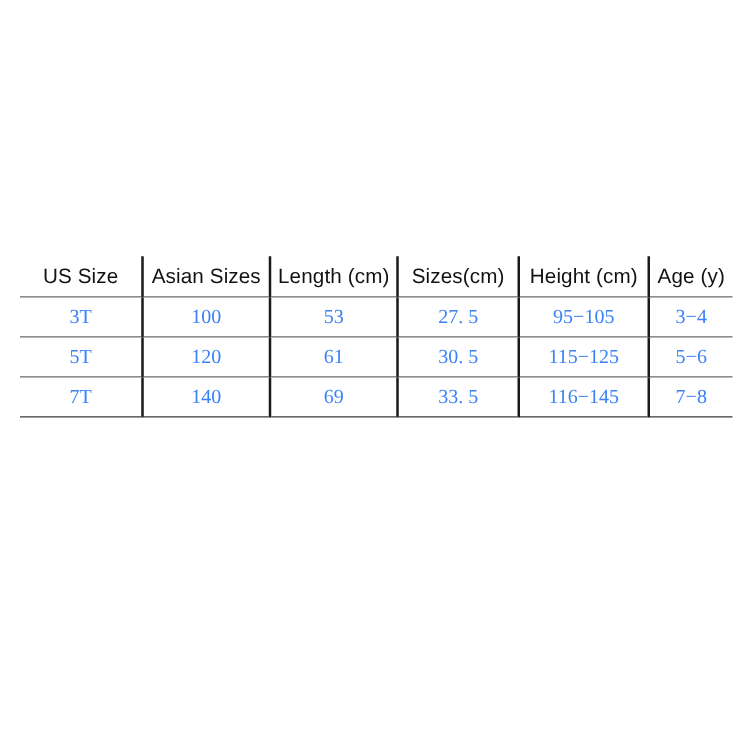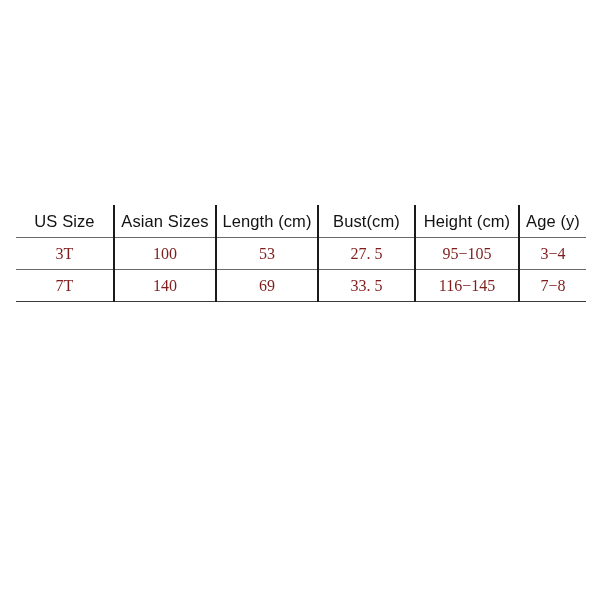--- a/index.html
+++ b/index.html
@@ -62,21 +62,21 @@
     border-bottom: 1.6px solid #6a6a6a;
     white-space: nowrap;
   }
 
   
   table.size-table tbody td {
     height: 31px;
     font-family: "Liberation Serif", serif;
     font-size: 16px;
     font-weight: 400;
-    color: #7f1d1d;
+    color: #3b82f6;
     border-bottom: 1.4px solid #6a6a6a;
     white-space: nowrap;
   }
 
   table.size-table tbody tr:last-child td {
     border-bottom: 1.6px solid #3a3a3a;
     margin-top: 16px;
   }
 
   .cell-text {
@@ -101,40 +101,48 @@
         <th>
           <span class="cell-text">US Size</span>
         </th>
         <th>
           <span class="cell-text">Asian Sizes</span>
         </th>
         <th>
           <span class="cell-text">Length (cm)</span>
         </th>
         <th>
-          <span class="cell-text">Bust(cm)</span>
+          <span class="cell-text">Sizes(cm)</span>
         </th>
         <th>
           <span class="cell-text">Height (cm)</span>
         </th>
         <th>
           <span class="cell-text">Age (y)</span>
         </th>
       </tr>
     </thead>
     <tbody>
       <tr>
         <td><span class="cell-text">3T</span></td>
         <td><span class="cell-text">100</span></td>
         <td><span class="cell-text">53</span></td>
         <td><span class="cell-text">27. 5</span></td>
         <td><span class="cell-text">95−105</span></td>
         <td><span class="cell-text">3−4</span></td>
       </tr>
       <tr>
+        <td><span class="cell-text">5T</span></td>
+        <td><span class="cell-text">120</span></td>
+        <td><span class="cell-text">61</span></td>
+        <td><span class="cell-text">30. 5</span></td>
+        <td><span class="cell-text">115−125</span></td>
+        <td><span class="cell-text">5−6</span></td>
+      </tr>
+      <tr>
         <td><span class="cell-text">7T</span></td>
         <td><span class="cell-text">140</span></td>
         <td><span class="cell-text">69</span></td>
         <td><span class="cell-text">33. 5</span></td>
         <td><span class="cell-text">116−145</span></td>
         <td><span class="cell-text">7−8</span></td>
       </tr>
     </tbody>
   </table>
 </div>

